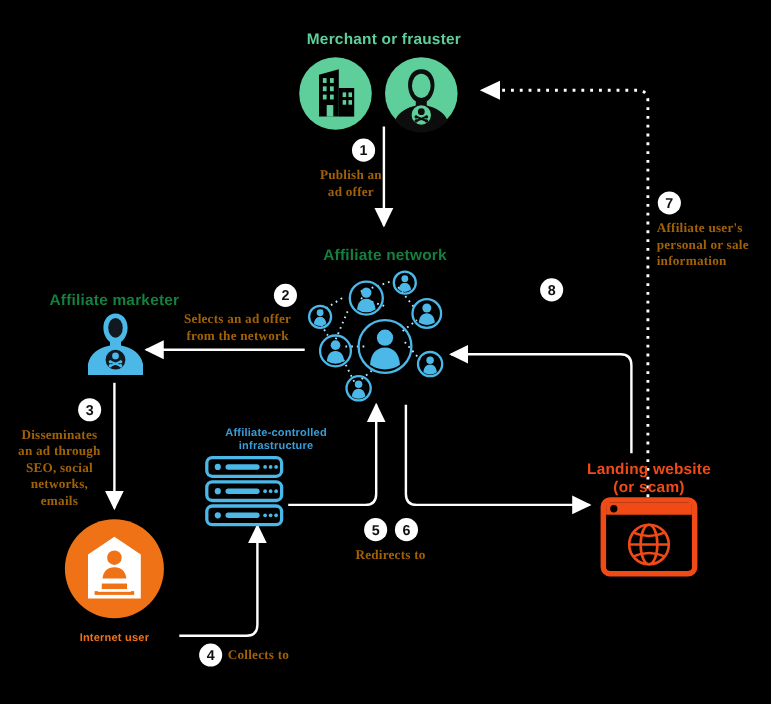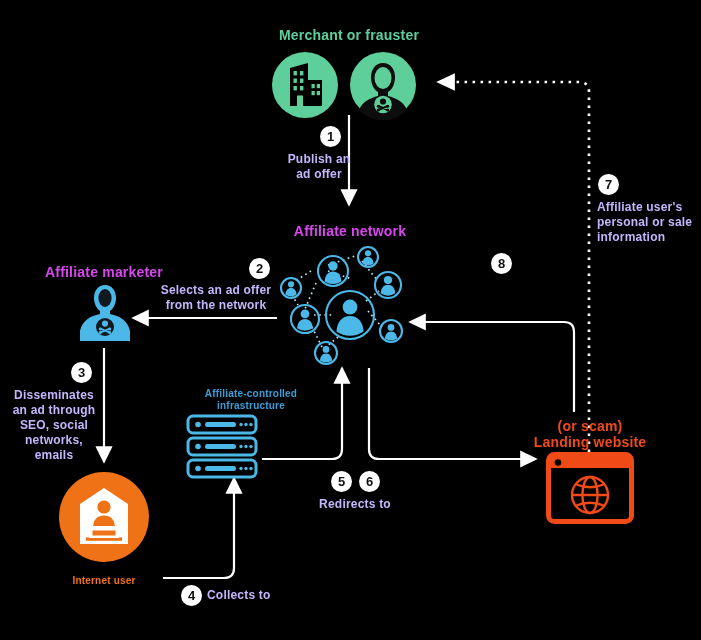--- a/index.html
+++ b/index.html
@@ -1,24 +1,24 @@
 <!DOCTYPE html>
 <html><head>
 <meta charset="utf-8">
 <style>
   html,body{margin:0;padding:0;background:#000;}
   body{width:701px;height:640px;overflow:hidden;font-family:"Liberation Sans",sans-serif;}
   #canvas{position:relative;width:595px;height:640px;background:#000;}
   .lbl{position:absolute;font-weight:bold;text-align:center;line-height:1.15;letter-spacing:.2px;}
   .title-green{color:#5ecf9a;font-size:14px;}
-  .title-blue{color:#d946ef;font-size:14px;}
+  .title-blue{color:#15803d;font-size:14px;}
   .title-blue-sm{color:#3a9fd8;font-size:10px;}
   .title-orange{color:#ef7216;font-size:10px;}
   .title-red{color:#f04a16;font-size:14px;}
-  .step-text{color:#c4b5fd;font-size:12px;font-weight:bold;line-height:1.25;}
+  .step-text{color:#a16207;font-size:12px;font-weight:bold;line-height:1.25;font-family:Liberation Serif, serif;}
   .badge{position:absolute;width:21px;height:21px;border-radius:50%;background:#fff;color:#111;
          font-size:13px;font-weight:bold;display:flex;align-items:center;justify-content:center;
          font-family:"Liberation Sans",sans-serif;}
   svg{position:absolute;left:0;top:0;overflow:visible;}
   .icon-wrap{position:absolute;}
 </style>
 </head>
 <body>
 
 <div id="canvas">
@@ -230,22 +230,22 @@
     </svg>
   </div>
 
   <div class="badge" style="left:331px;top:471px;">5</div>
   <div class="badge" style="left:359px;top:471px;">6</div>
   <div class="lbl step-text" style="left:295px;top:497px;width:120px;">
     <div>Redirects to</div>
   </div>
 
   <div class="lbl title-red" style="left:525px;top:418px;width:130px;">
+    <div>Landing website</div>
     <div>(or scam)</div>
-    <div>Landing website</div>
   </div>
 
   <div class="icon-wrap" style="left:546px;top:452px;width:88px;height:72px;">
     <svg width="88" height="72" viewBox="0 0 88 72" style="position:static;">
       <rect x="2.5" y="2.5" width="83" height="67" rx="6" fill="none" stroke="#f04a16" stroke-width="5"></rect>
       <path d="M5,5 L83,5 L83,16 L5,16 Z" fill="#f04a16"></path>
       <circle cx="12" cy="10.5" r="3.3" fill="#000"></circle>
       <g fill="none" stroke="#f04a16" stroke-width="2.4">
         <circle cx="44" cy="43" r="18"></circle>
         <ellipse cx="44" cy="43" rx="7.6" ry="18"></ellipse>

